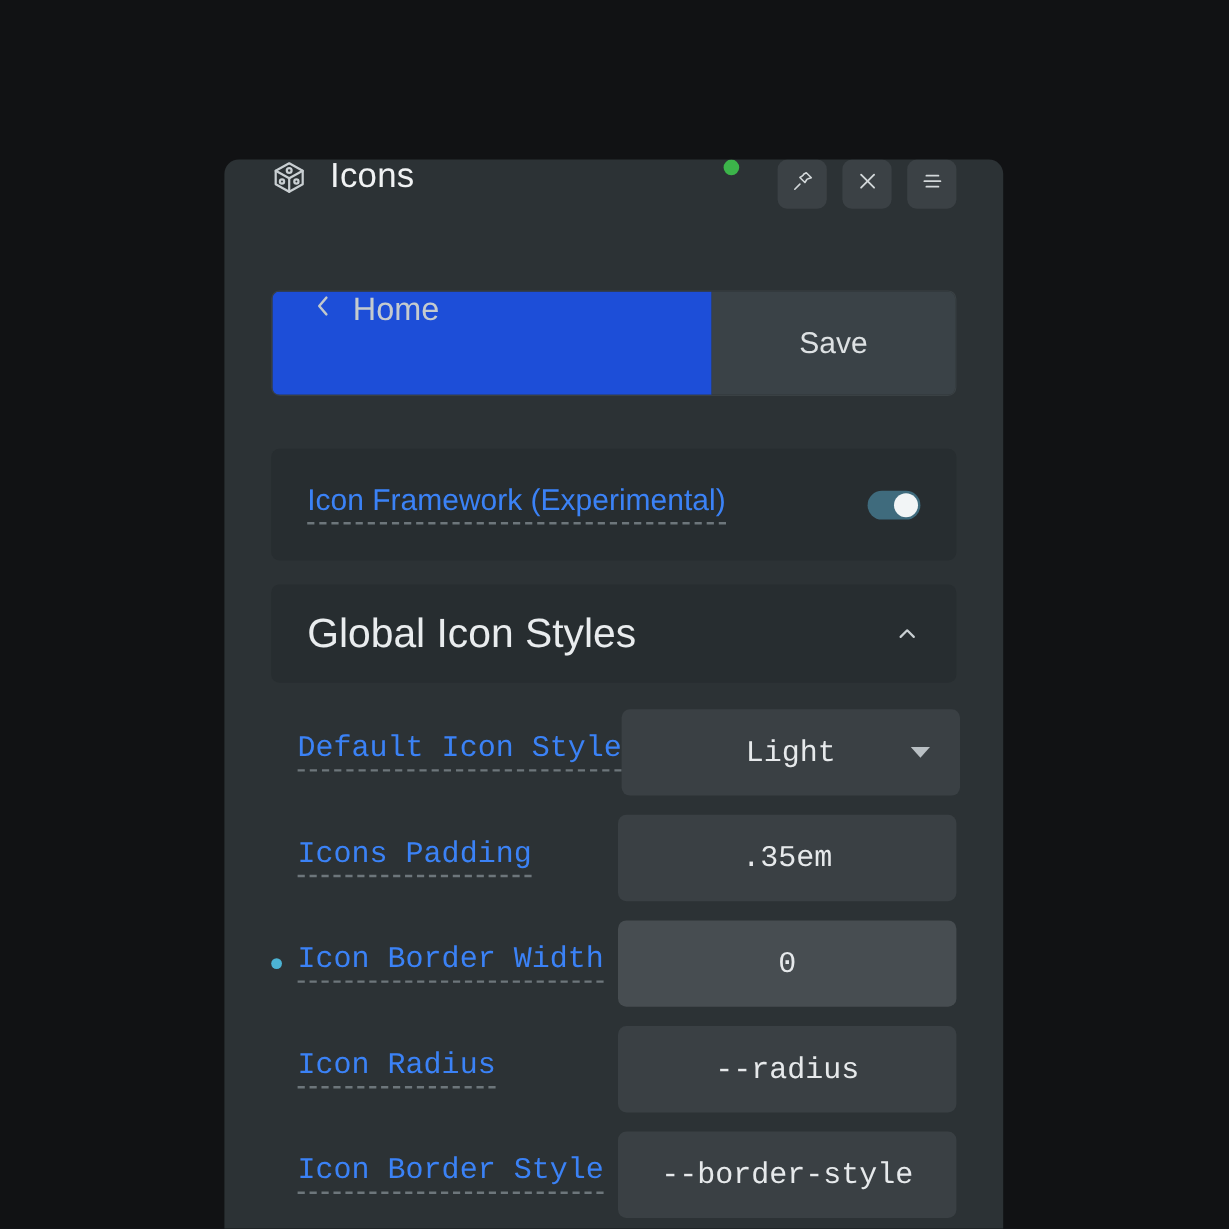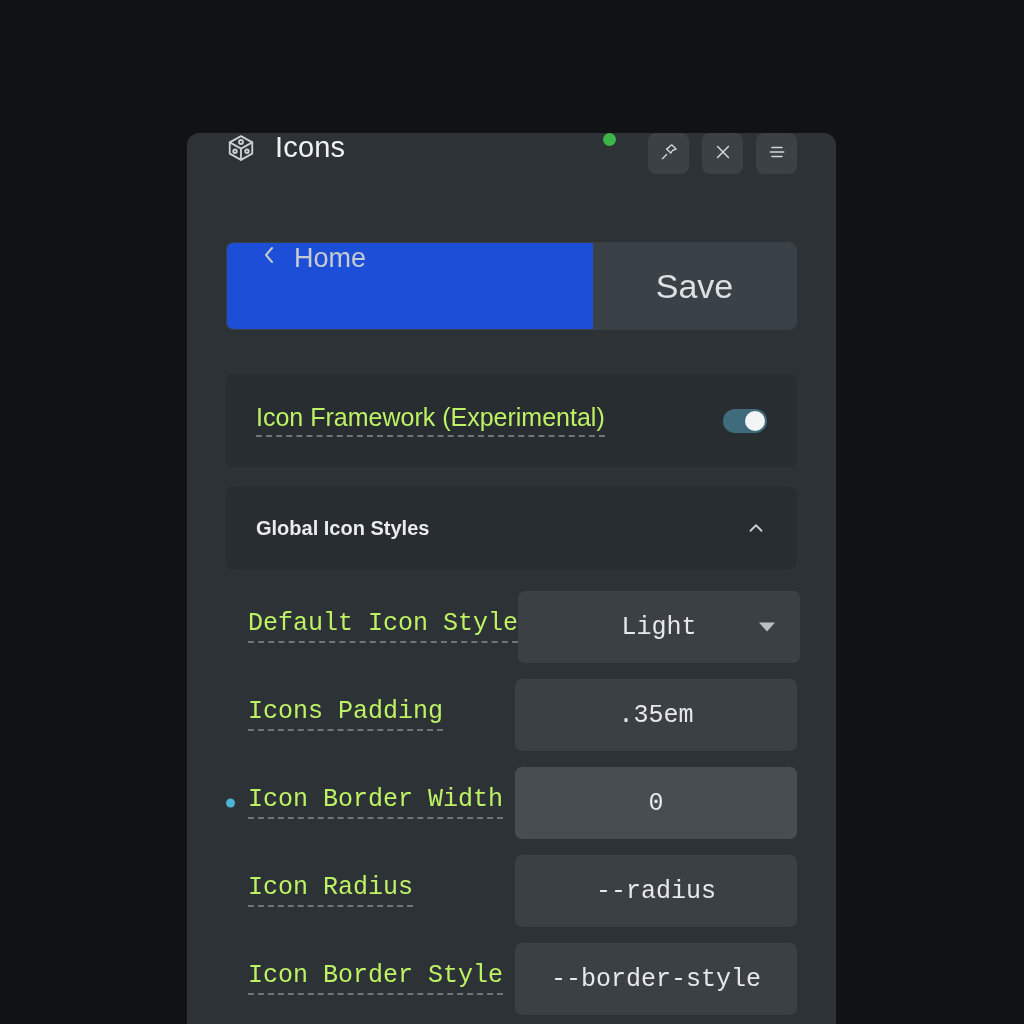--- a/index.html
+++ b/index.html
@@ -109,38 +109,38 @@
   }
   .nav-save {
     width: 203px;
     background: #3a4247;
     display: flex;
     align-items: center;
     justify-content: center;
     cursor: pointer;
   }
   .nav-save-label {
-    font-size: 34px;
+    font-size: 25px;
     color: #dde1e3;
     font-weight: 400;
   }
 
   
   .toggle-card {
     margin-top: 44px;
     height: 93px;
     background: #272d30;
     border-radius: 7px;
     display: flex;
     align-items: center;
     padding: 0 30px;
   }
   .dashed-label {
     font-size: 25px;
-    color: #bef264;
+    color: #3b82f6;
     border-bottom: 2px dashed #6d767b;
     padding-bottom: 4px;
     line-height: 1.05;
     font-weight: 400;
   }
   .toggle-card .header-spacer { flex: 1 1 auto; }
 
   .switch {
     width: 44px; height: 24px;
     border-radius: 12px;
@@ -162,23 +162,23 @@
     margin-top: 20px;
     height: 82px;
     background: #272d30;
     border-radius: 7px;
     display: flex;
     align-items: center;
     padding: 0 30px;
     cursor: pointer;
   }
   .section-title {
-    font-size: 20px;
+    font-size: 34px;
     color: #e9ecee;
-    font-weight: 700;
+    font-weight: 400;
   }
   .chevron-up {
     color: #c9cfd2;
     display: flex; align-items: center;
   }
 
   
   .form-rows { margin-top: 14px; }
   .form-row {
     height: 88px;

